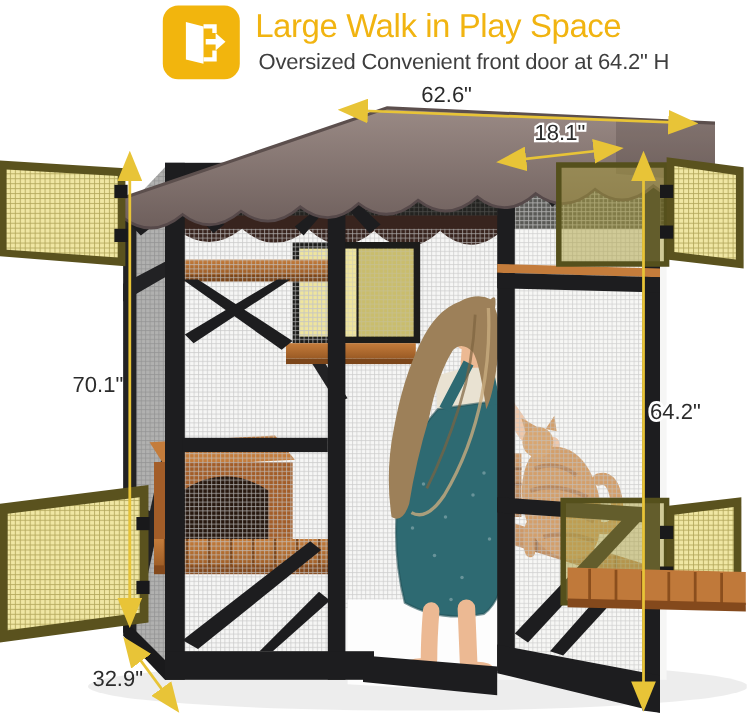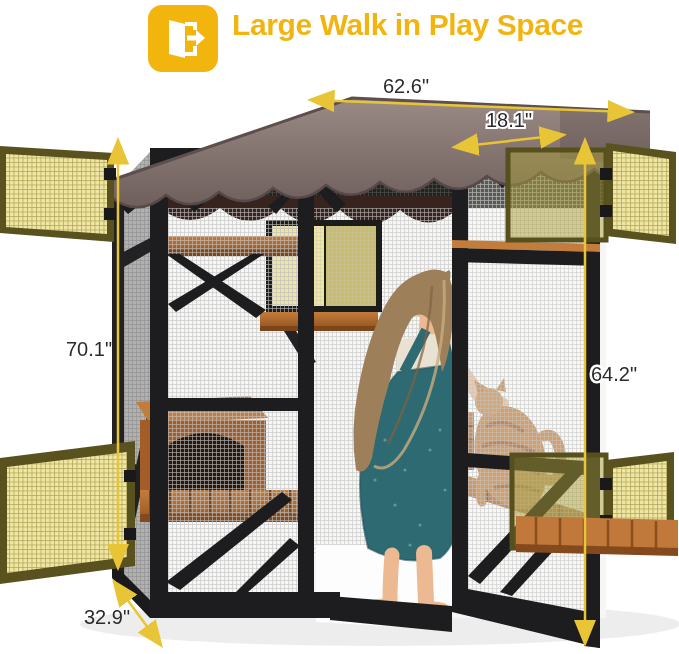--- a/index.html
+++ b/index.html
@@ -6,21 +6,21 @@
   .stage{
     position:relative;width:679px;height:654px;background:#ffffff;overflow:hidden;
     font-family:"Liberation Sans","DejaVu Sans",sans-serif;
   }
   .hdr-badge{
     position:absolute;left:148px;top:5px;width:70px;height:67px;
     background:#f2b50d;border-radius:14px;display:flex;align-items:center;justify-content:center;
   }
   .hdr-title{
     position:absolute;left:232px;top:8px;width:440px;
-    font-size:30px;font-weight:bold;letter-spacing:-0.4px;color:#f1b411;white-space:nowrap;
+    font-size:30px;font-weight:normal;letter-spacing:-0.4px;color:#f1b411;white-space:nowrap;
   }
   .hdr-sub{
     position:absolute;left:235px;top:46px;width:440px;
     font-size:20px;color:#3e3e3e;letter-spacing:-0.2px;white-space:nowrap;
   }
   svg.scene{position:absolute;left:0;top:0;}
 </style>
 </head>
 <body>
 
@@ -31,20 +31,21 @@
 
       <path d="M10 4 L26 8 L26 42 L10 38 Z" fill="#ffffff"></path>
 
       <path d="M26 8 L36 8 L36 14 M36 30 L36 38 L26 38" fill="none" stroke="#ffffff" stroke-width="4"></path>
 
       <path d="M28 22 L40 22" stroke="#ffffff" stroke-width="5"></path>
       <path d="M37 14 L46 22 L37 30 Z" fill="#ffffff"></path>
     </svg>
   </div>
   <div class="hdr-title">Large Walk in Play Space</div>
+  <div class="hdr-sub">Oversized Convenient front door at 64.2" H</div>
 
   <svg class="scene" width="679" height="654" viewBox="0 0 679 654">
     <defs>
       <pattern id="meshLines" width="4" height="4" patternUnits="userSpaceOnUse">
         <path d="M0 .5 H4 M.5 0 V4" stroke="#c3c3c3" stroke-width="0.7" fill="none"></path>
       </pattern>
       <pattern id="meshDarkLines" width="4" height="4" patternUnits="userSpaceOnUse">
         <path d="M0 .5 H4 M.5 0 V4" stroke="#4a4a48" stroke-width="0.7" fill="none"></path>
       </pattern>
       <pattern id="meshYellow" width="4.5" height="4.5" patternUnits="userSpaceOnUse">

